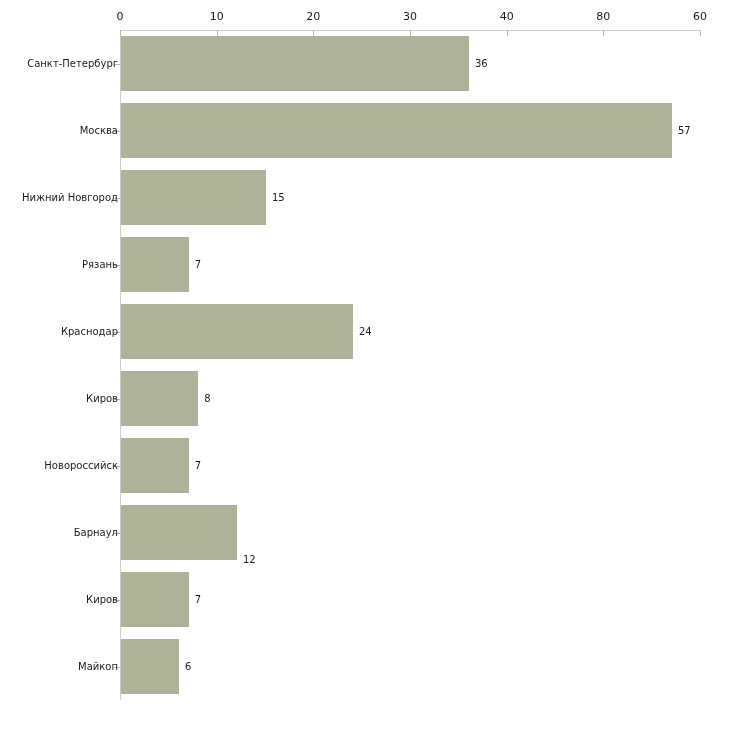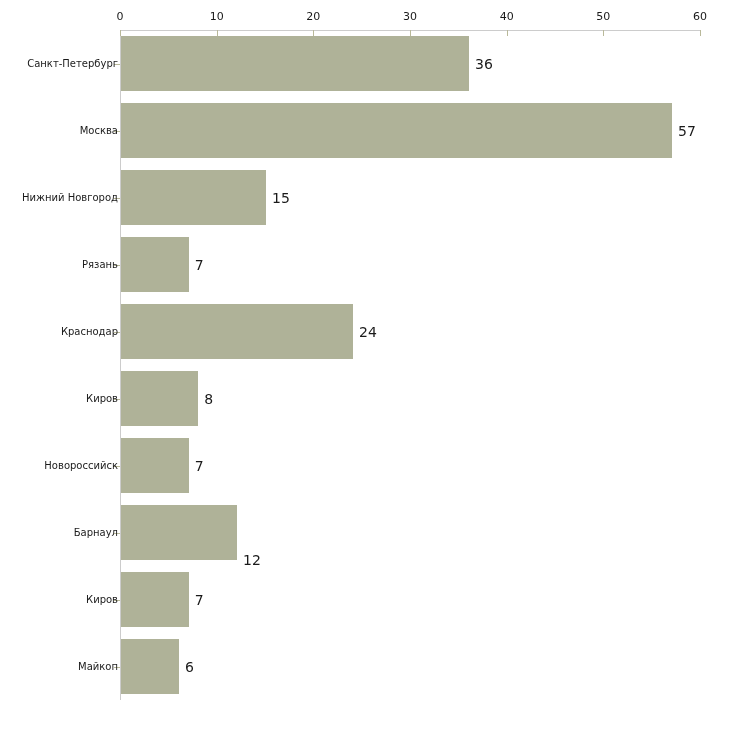--- a/index.html
+++ b/index.html
@@ -80,21 +80,21 @@
   }
 
   .bar {
     position: absolute;
     left: 121px;
     background: #afb298;
   }
 
   .bar-value {
     position: absolute;
-    font-size: 14px;
+    font-size: 10px;
     color: #1a1a1a;
     white-space: nowrap;
     line-height: 12px;
     transform: translateY(-50%);
   }
 </style>
 </head>
 <body>
 
 <div id="chart-root">
@@ -111,21 +111,21 @@
       <div class="xtick" style="left: 603.333px;"></div>
       <div class="xtick" style="left: 700px;"></div>
     </div>
 
   <div id="xlabels-layer">
       <div class="xtick-label" style="left: 120px;">0</div>
       <div class="xtick-label" style="left: 216.667px;">10</div>
       <div class="xtick-label" style="left: 313.333px;">20</div>
       <div class="xtick-label" style="left: 410px;">30</div>
       <div class="xtick-label" style="left: 506.667px;">40</div>
-      <div class="xtick-label" style="left: 603.333px;">50</div>
+      <div class="xtick-label" style="left: 603.333px;">80</div>
       <div class="xtick-label" style="left: 700px;">60</div>
     </div>
 
   <div id="yticks-layer">
       <div class="ytick" style="top: 64px;"></div>
       <div class="ytick" style="top: 131px;"></div>
       <div class="ytick" style="top: 198px;"></div>
       <div class="ytick" style="top: 265px;"></div>
       <div class="ytick" style="top: 332px;"></div>
       <div class="ytick" style="top: 399px;"></div>

